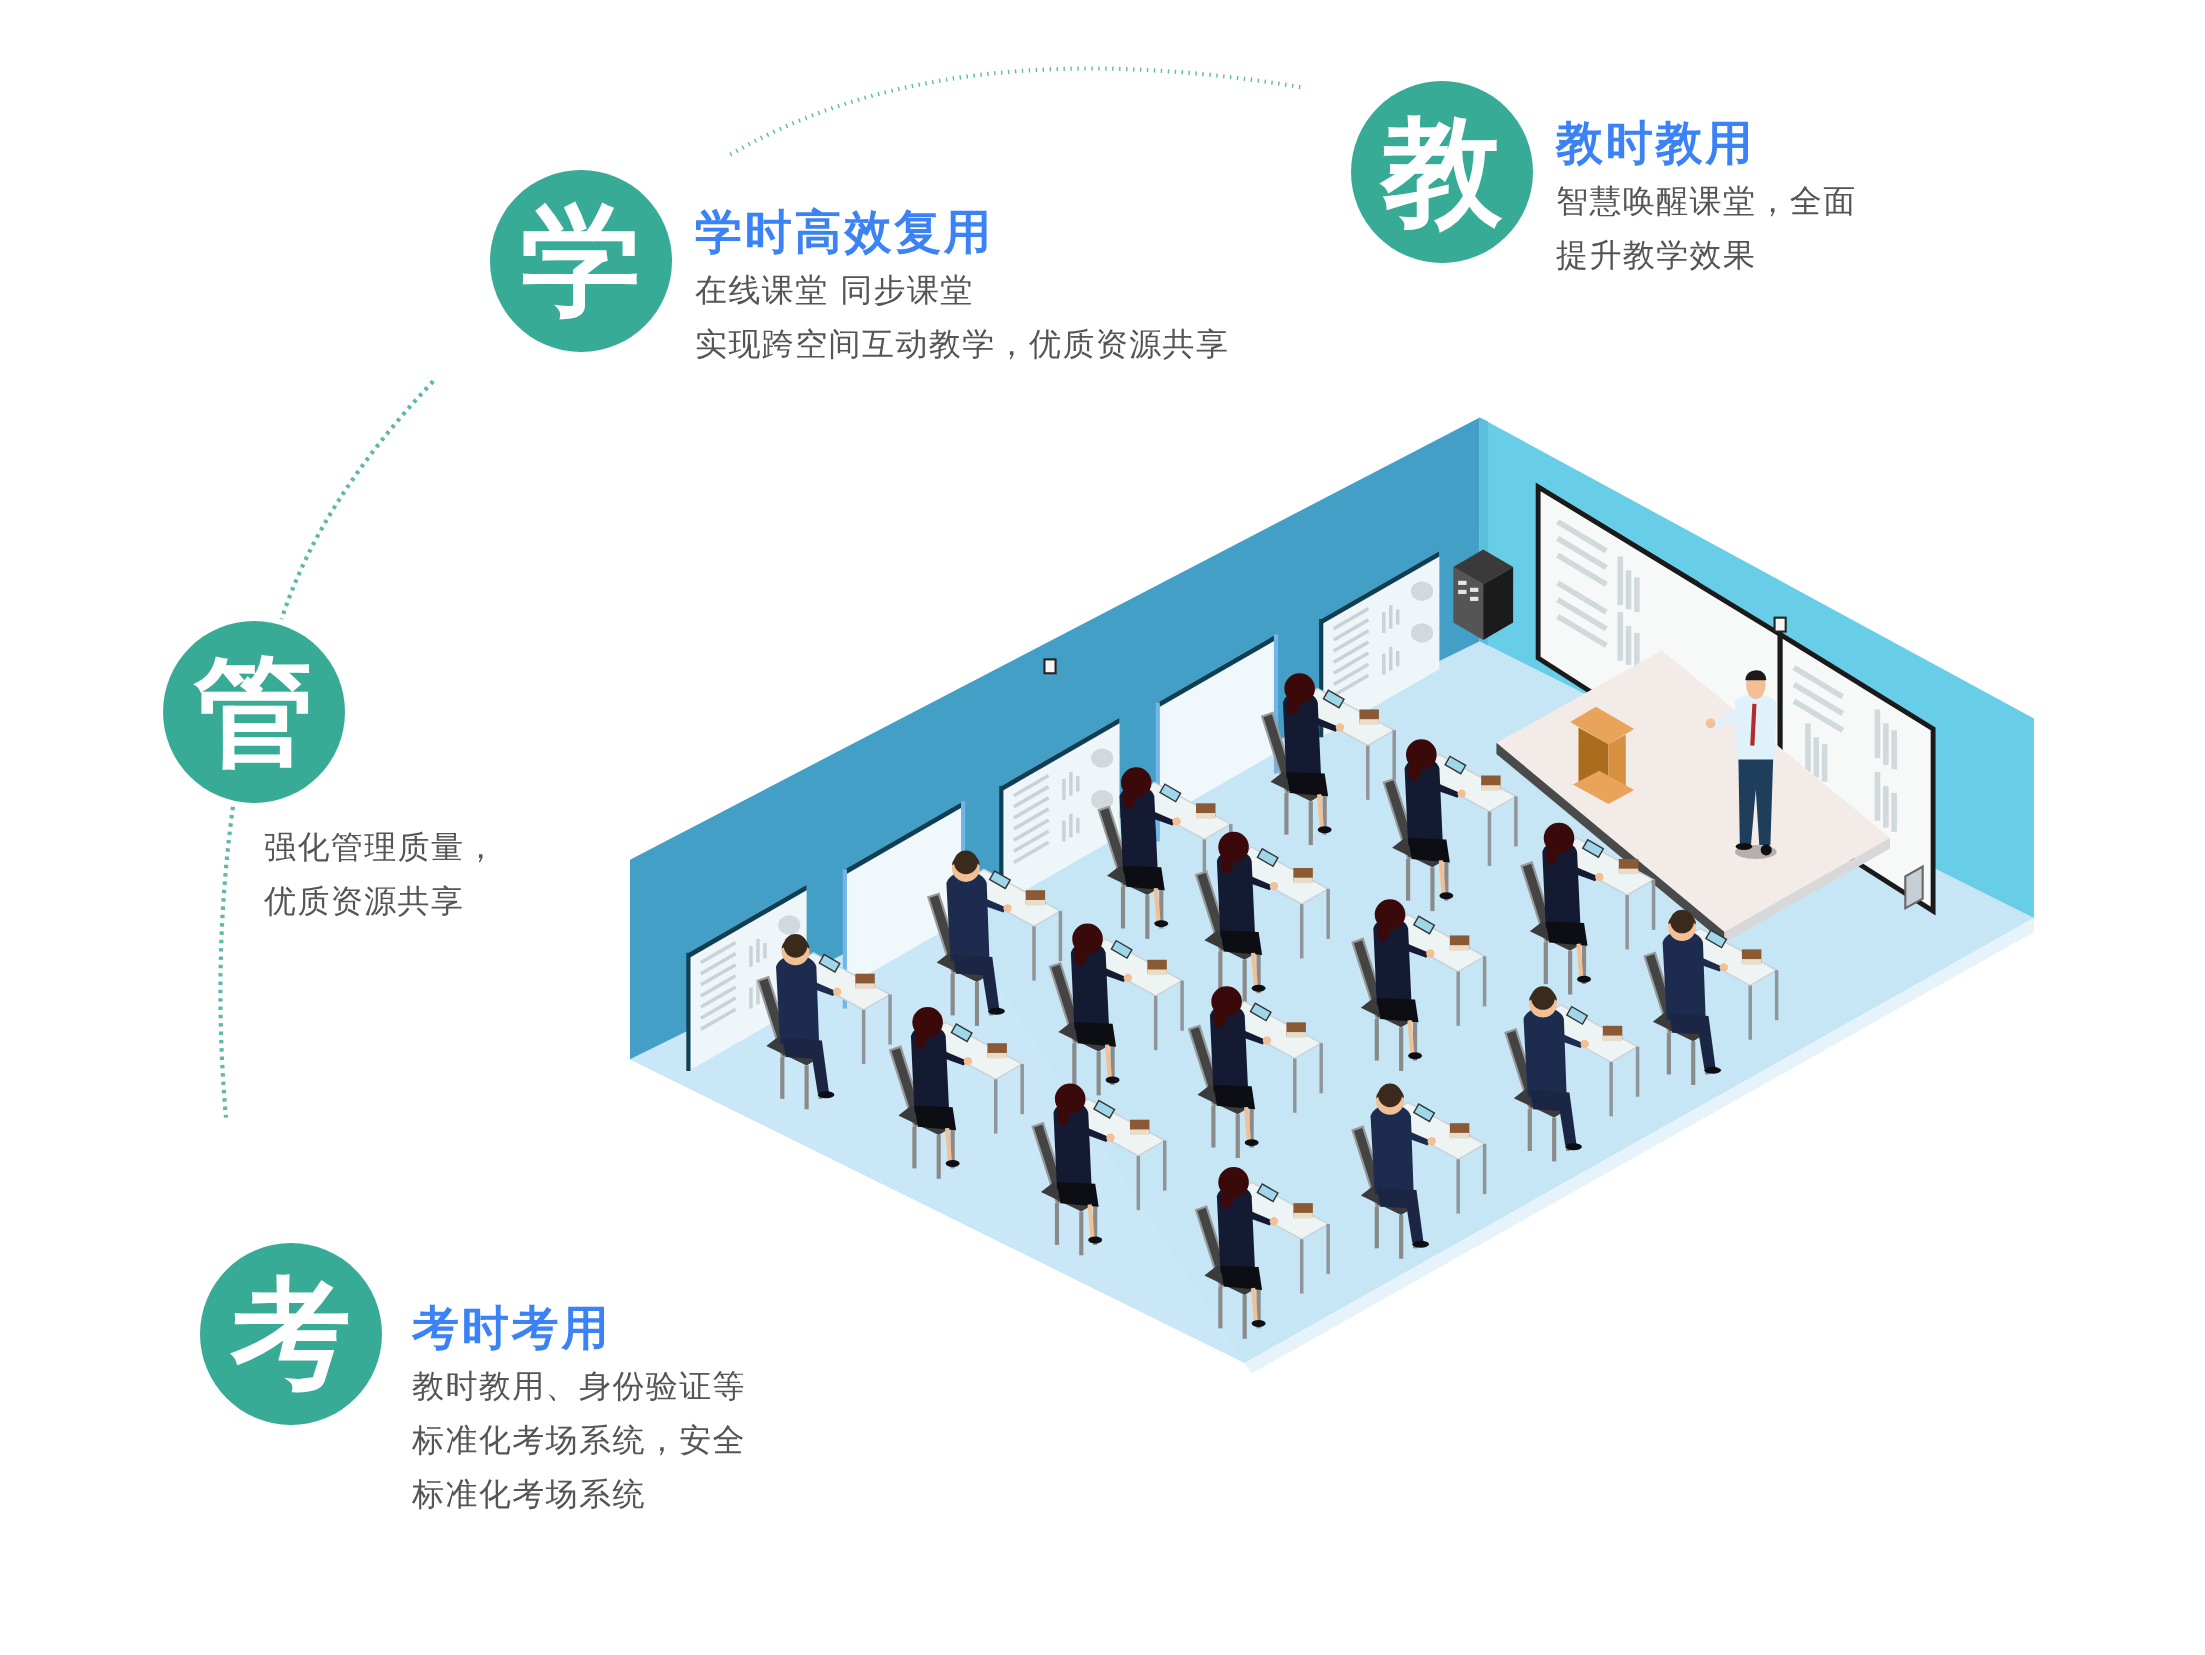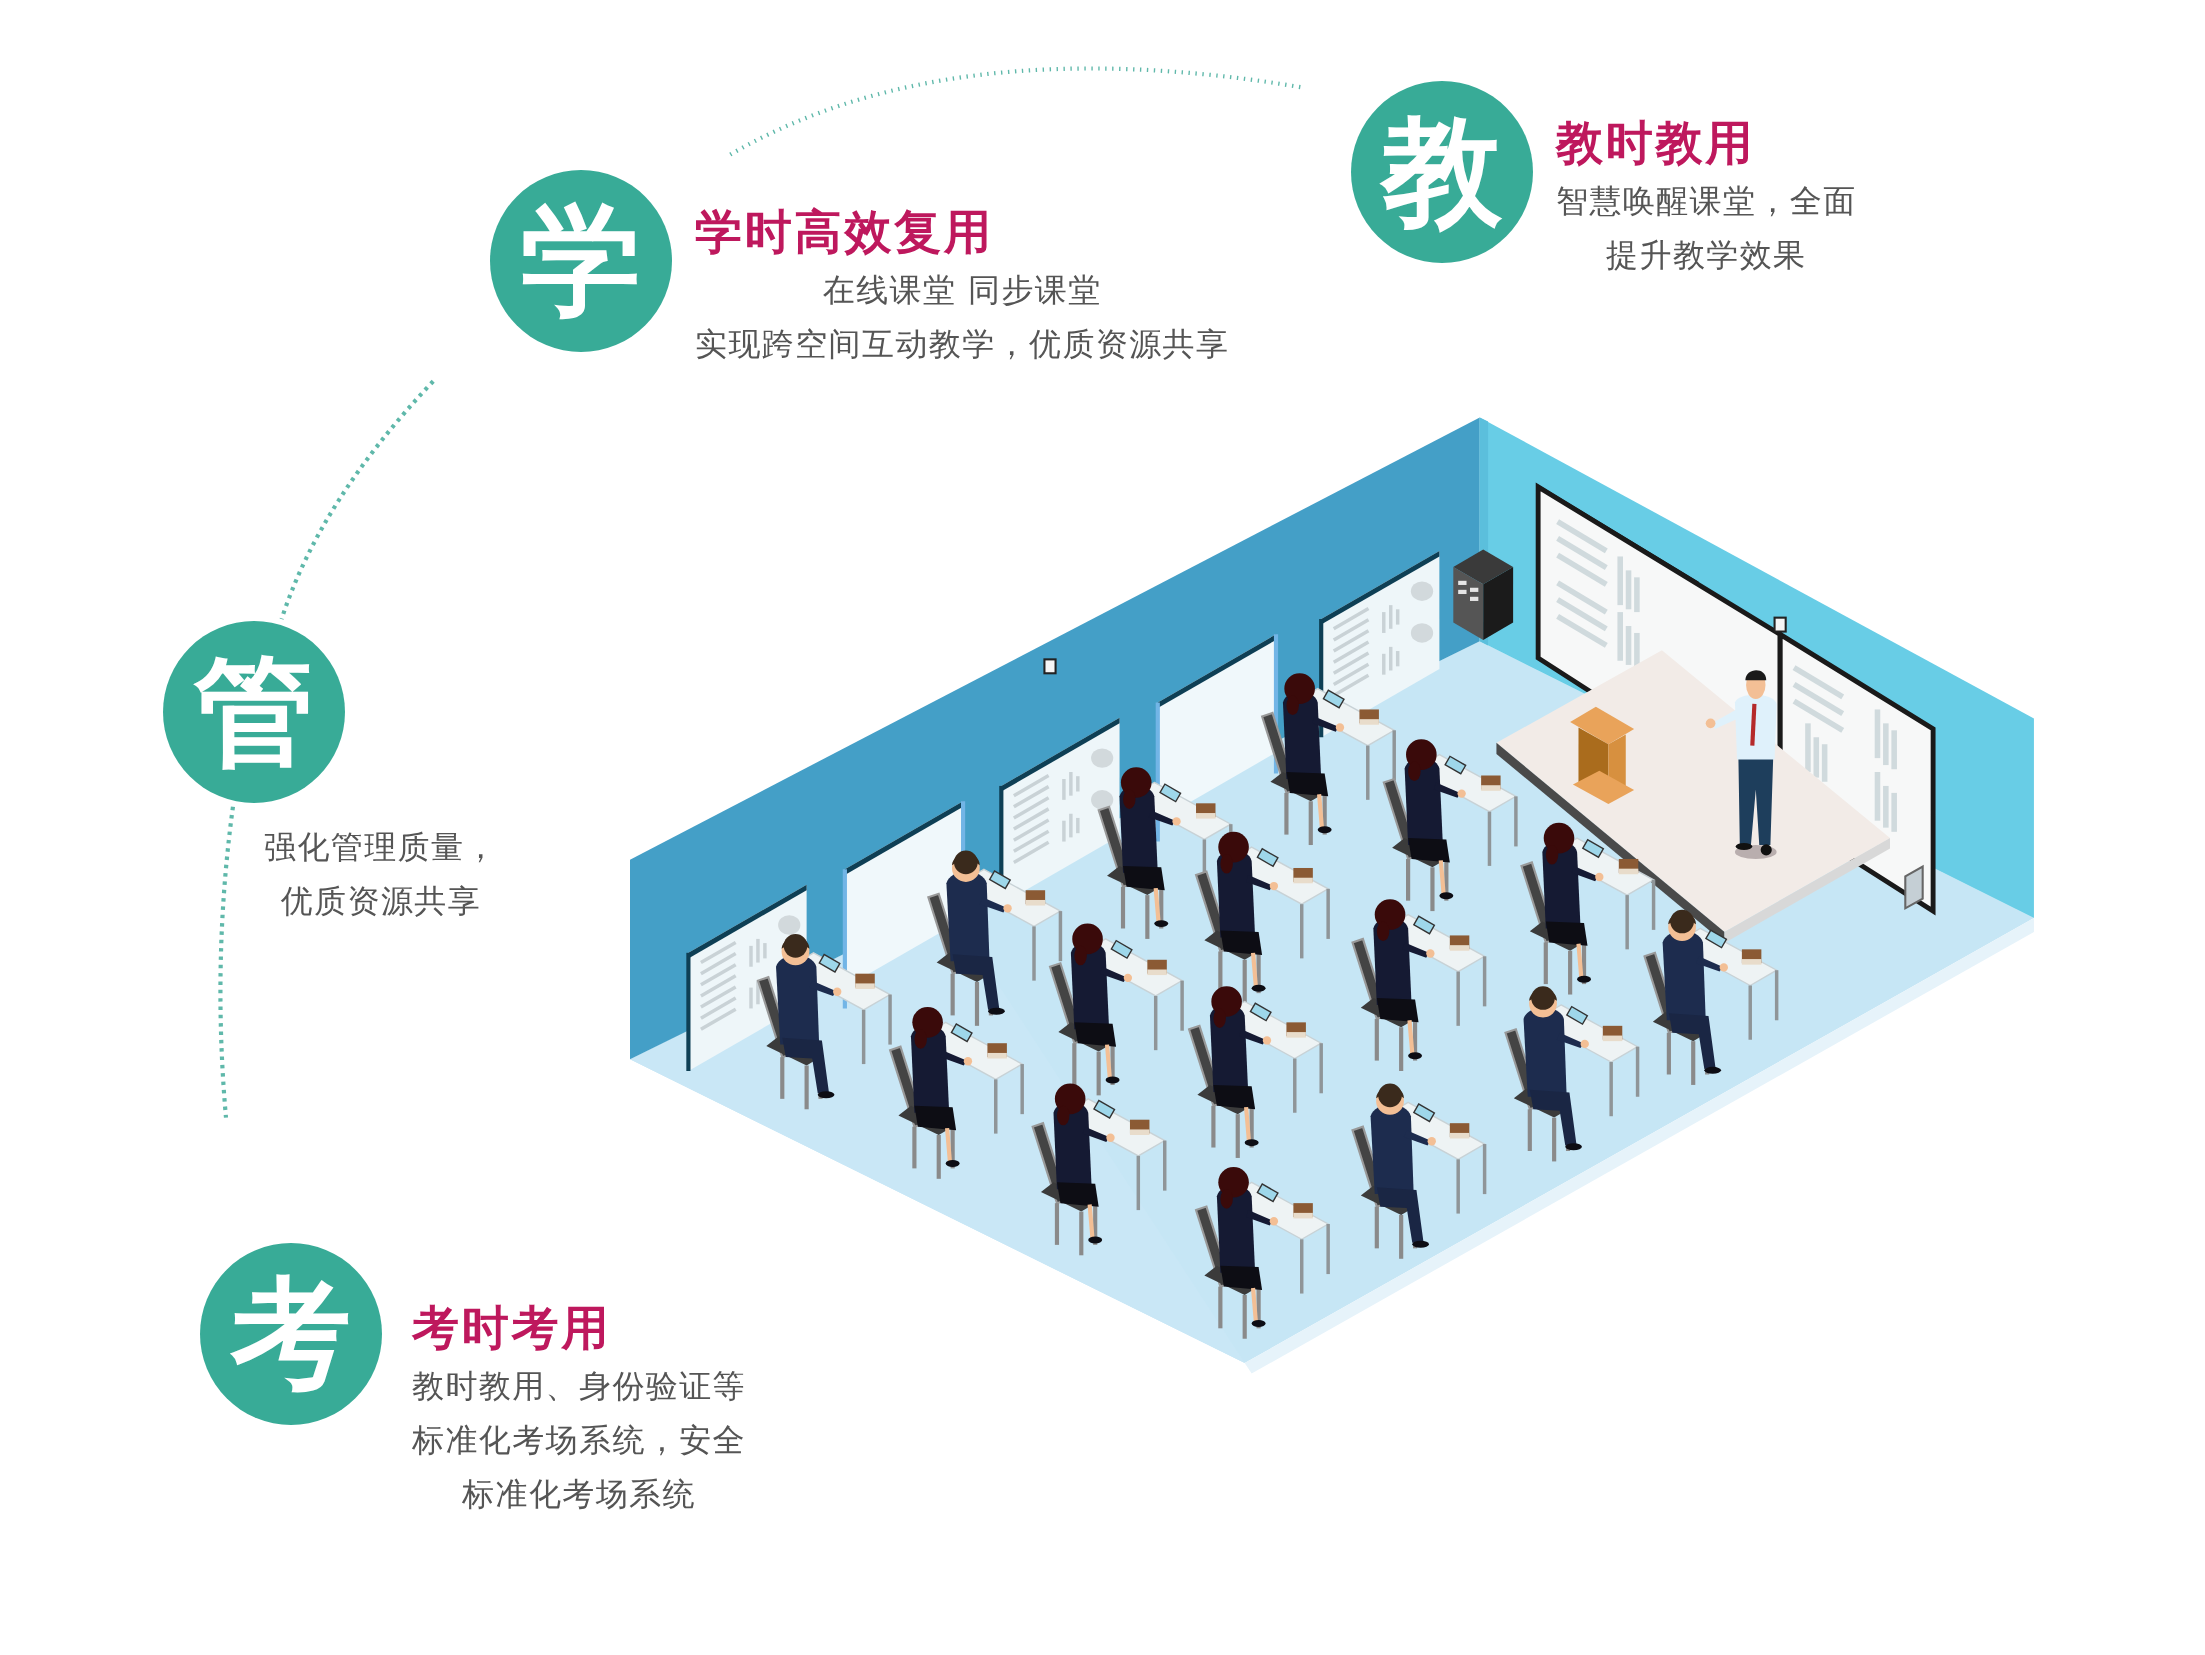--- a/index.html
+++ b/index.html
@@ -3,24 +3,24 @@
 <meta charset="utf-8">
 <style>
   html, body { margin: 0; padding: 0; background: #ffffff; }
   body { width: 2205px; height: 1656px; position: relative; overflow: hidden;
          font-family: "DejaVu Sans", "Liberation Sans", sans-serif; }
   .canvas { position: absolute; left: 0; top: 0; width: 2205px; height: 1656px; }
   .badge { position: absolute; width: 182px; height: 182px; border-radius: 50%;
            background: #38ab97; color: #ffffff; display: flex; align-items: center;
            justify-content: center; font-size: 120px; font-weight: bold; line-height: 1; }
   .feature { position: absolute; }
-  .feature .title { color: #be185d; font-size: 47px; font-weight: bold; letter-spacing: 2.8px;
+  .feature .title { color: #3b82f6; font-size: 47px; font-weight: bold; letter-spacing: 2.8px;
                     line-height: 1.2; white-space: nowrap; }
   .feature .desc { color: #555555; font-size: 32px; line-height: 47px; white-space: nowrap;
-                   letter-spacing: 1.4px; margin-top: 7px; text-align: center; }
+                   letter-spacing: 1.4px; margin-top: 7px; }
 </style>
 </head>
 <body>
 
 <div class="canvas">
 
   <svg class="canvas" viewBox="0 0 3171 2381" width="2205" height="1656">
     <defs>
       <g id="student-f">
 

